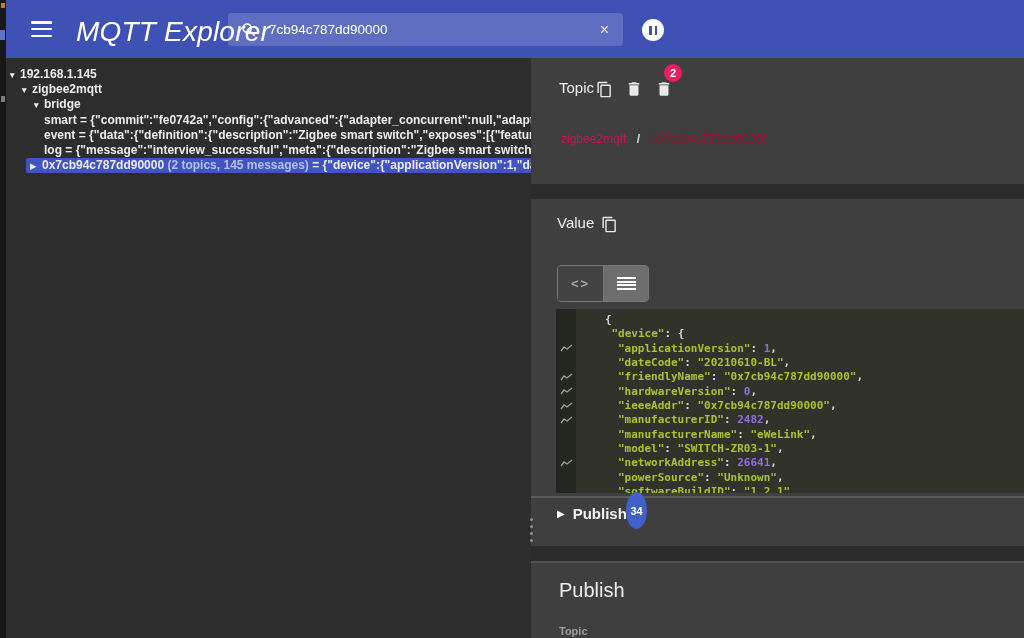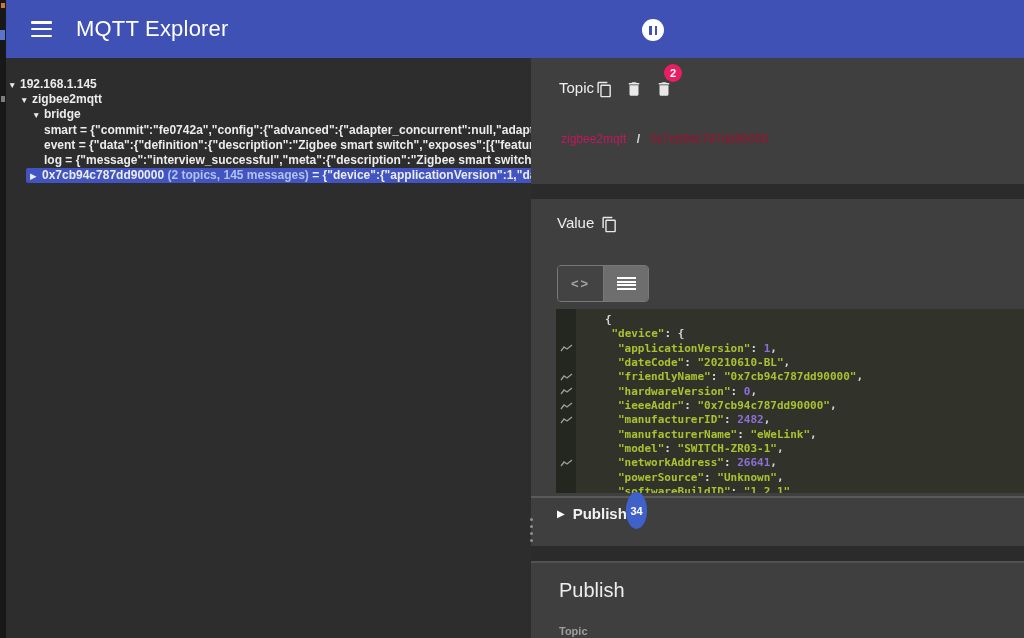--- a/index.html
+++ b/index.html
@@ -11,29 +11,29 @@
     -webkit-font-smoothing:antialiased;
   }
   
   .edge { position:absolute; left:0; top:0; width:6px; height:638px; background:#181818; z-index:5; }
   .edge .speck { position:absolute; }
 
   
   .topbar { position:absolute; left:6px; top:0; right:0; height:58px; background:var(--appbar,#3f51b5); z-index:4; }
   .hamburger { position:absolute; left:25px; top:21px; width:21px; height:16px; display:flex; flex-direction:column; justify-content:space-between; cursor:pointer; }
   .hamburger i { height:2.5px; background:#fff; border-radius:1px; }
-  .app-title { position:absolute; left:70px; top:16px; font-size:22px; font-weight:500; color:#fff; letter-spacing:.2px; }
+  .app-title { position:absolute; left:70px; top:16px; font-size:28px; font-weight:500; color:#fff; letter-spacing:.2px;font-style:italic; }
   .search { position:absolute; left:222px; top:13px; width:395px; height:33px; border-radius:4px; background:rgba(255,255,255,0.17); display:flex; align-items:center; padding:0 12px; gap:11px; }
   .search input { flex:1; background:transparent; border:none; outline:none; color:#fff; font-size:13.5px; font-family:inherit; }
   .search .clear { color:#f0f0f0; font-size:16px; line-height:1; cursor:pointer; padding:0 2px; }
   .pause-btn { position:absolute; left:636px; top:19px; width:22px; height:22px; border-radius:50%; background:#fff; display:flex; align-items:center; justify-content:center; gap:3px; cursor:pointer; }
   .pause-btn i { width:2.5px; height:9px; background:var(--appbar,#3f51b5); }
 
   
-  .tree { position:absolute; left:6px; top:58px; width:587px; bottom:0; padding-top:19px; font-size:12px; font-weight:700; color:#ececec; overflow:hidden; }
+  .tree { position:absolute; left:6px; top:58px; width:587px; bottom:0; padding-top:9px; font-size:12px; font-weight:700; color:#ececec; overflow:hidden; }
   .trow { height:15.2px; line-height:15.2px; white-space:nowrap; overflow:hidden; cursor:pointer; }
   .trow .arr { display:inline-block; width:12px; font-size:8.5px; }
   .trow .tmeta { color:var(--meta_text,#b4c0ee); }
   .trow.sel { background:var(--selection,#4154c1); margin-left:20px; padding-left:4px; border-radius:2px; }
 
   
   .card { position:absolute; left:531px; width:493px; background:var(--panel,#3f3f3f); }
   .card-topic { top:58px; height:126px; }
   .gap1 { position:absolute; left:531px; top:184px; width:493px; height:15px; background:var(--panel_gap,#2b2b2b); }
   .card-value { top:199px; height:347px; }
@@ -93,20 +93,29 @@
     <div class="speck" style="left:1px;top:96px;width:4px;height:6px;background:#7d7d7d;"></div>
   </div>
 
   <div class="topbar">
     <div class="hamburger">
         <i></i>
         <i></i>
         <i></i>
       </div>
     <div class="app-title">MQTT Explorer</div>
+    <div class="search">
+      <span>
+        <svg width="18" height="18" viewBox="0 0 24 24">
+            <path d="M15.5 14h-.79l-.28-.27C15.41 12.59 16 11.11 16 9.5 16 5.91 13.09 3 9.5 3S3 5.91 3 9.5 5.91 16 9.5 16c1.61 0 3.09-.59 4.23-1.57l.27.28v.79l5 4.99L20.49 19l-4.99-5zm-6 0C7.01 14 5 11.99 5 9.5S7.01 5 9.5 5 14 7.01 14 9.5 11.99 14 9.5 14z" fill="#ffffff"></path>
+          </svg>
+      </span>
+      <input value="7cb94c787dd90000" style="">
+      <span class="clear">×</span>
+    </div>
     <div class="pause-btn">
         <i></i>
         <i></i>
       </div>
   </div>
 
   <div class="tree" id="tree">
       <div class="trow" style="padding-left: 2px;"><span class="arr">▼</span><span>192.168.1.145</span></div>
       <div class="trow" style="padding-left: 14px;"><span class="arr">▼</span><span>zigbee2mqtt</span></div>
       <div class="trow" style="padding-left: 26px;"><span class="arr">▼</span><span>bridge</span></div>

